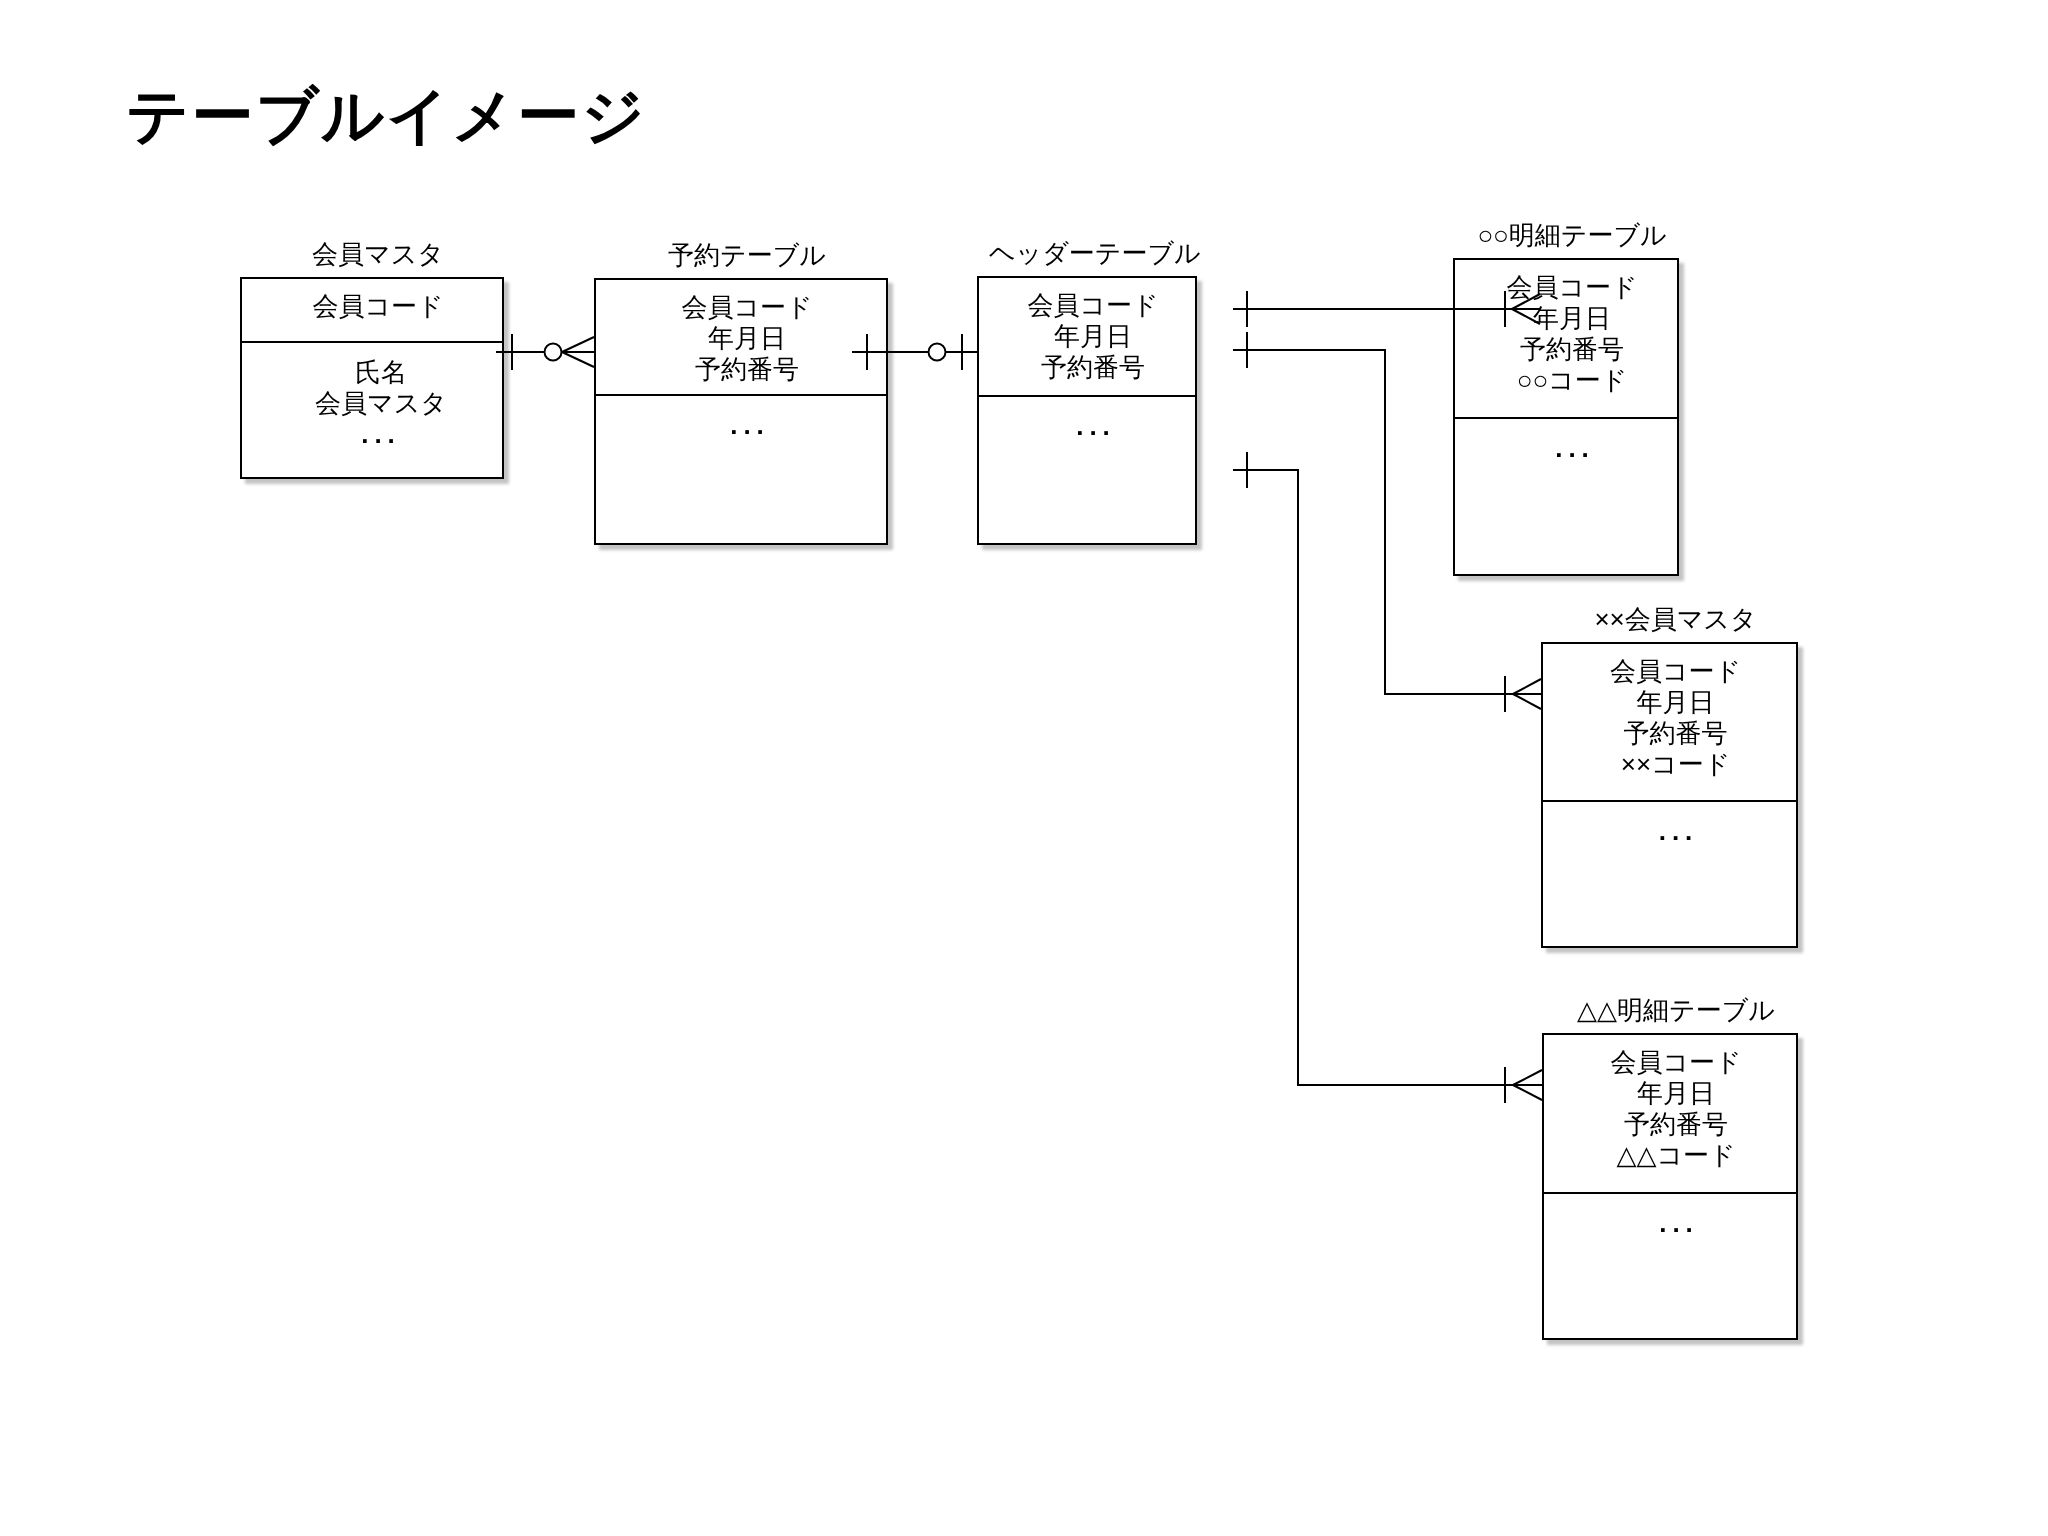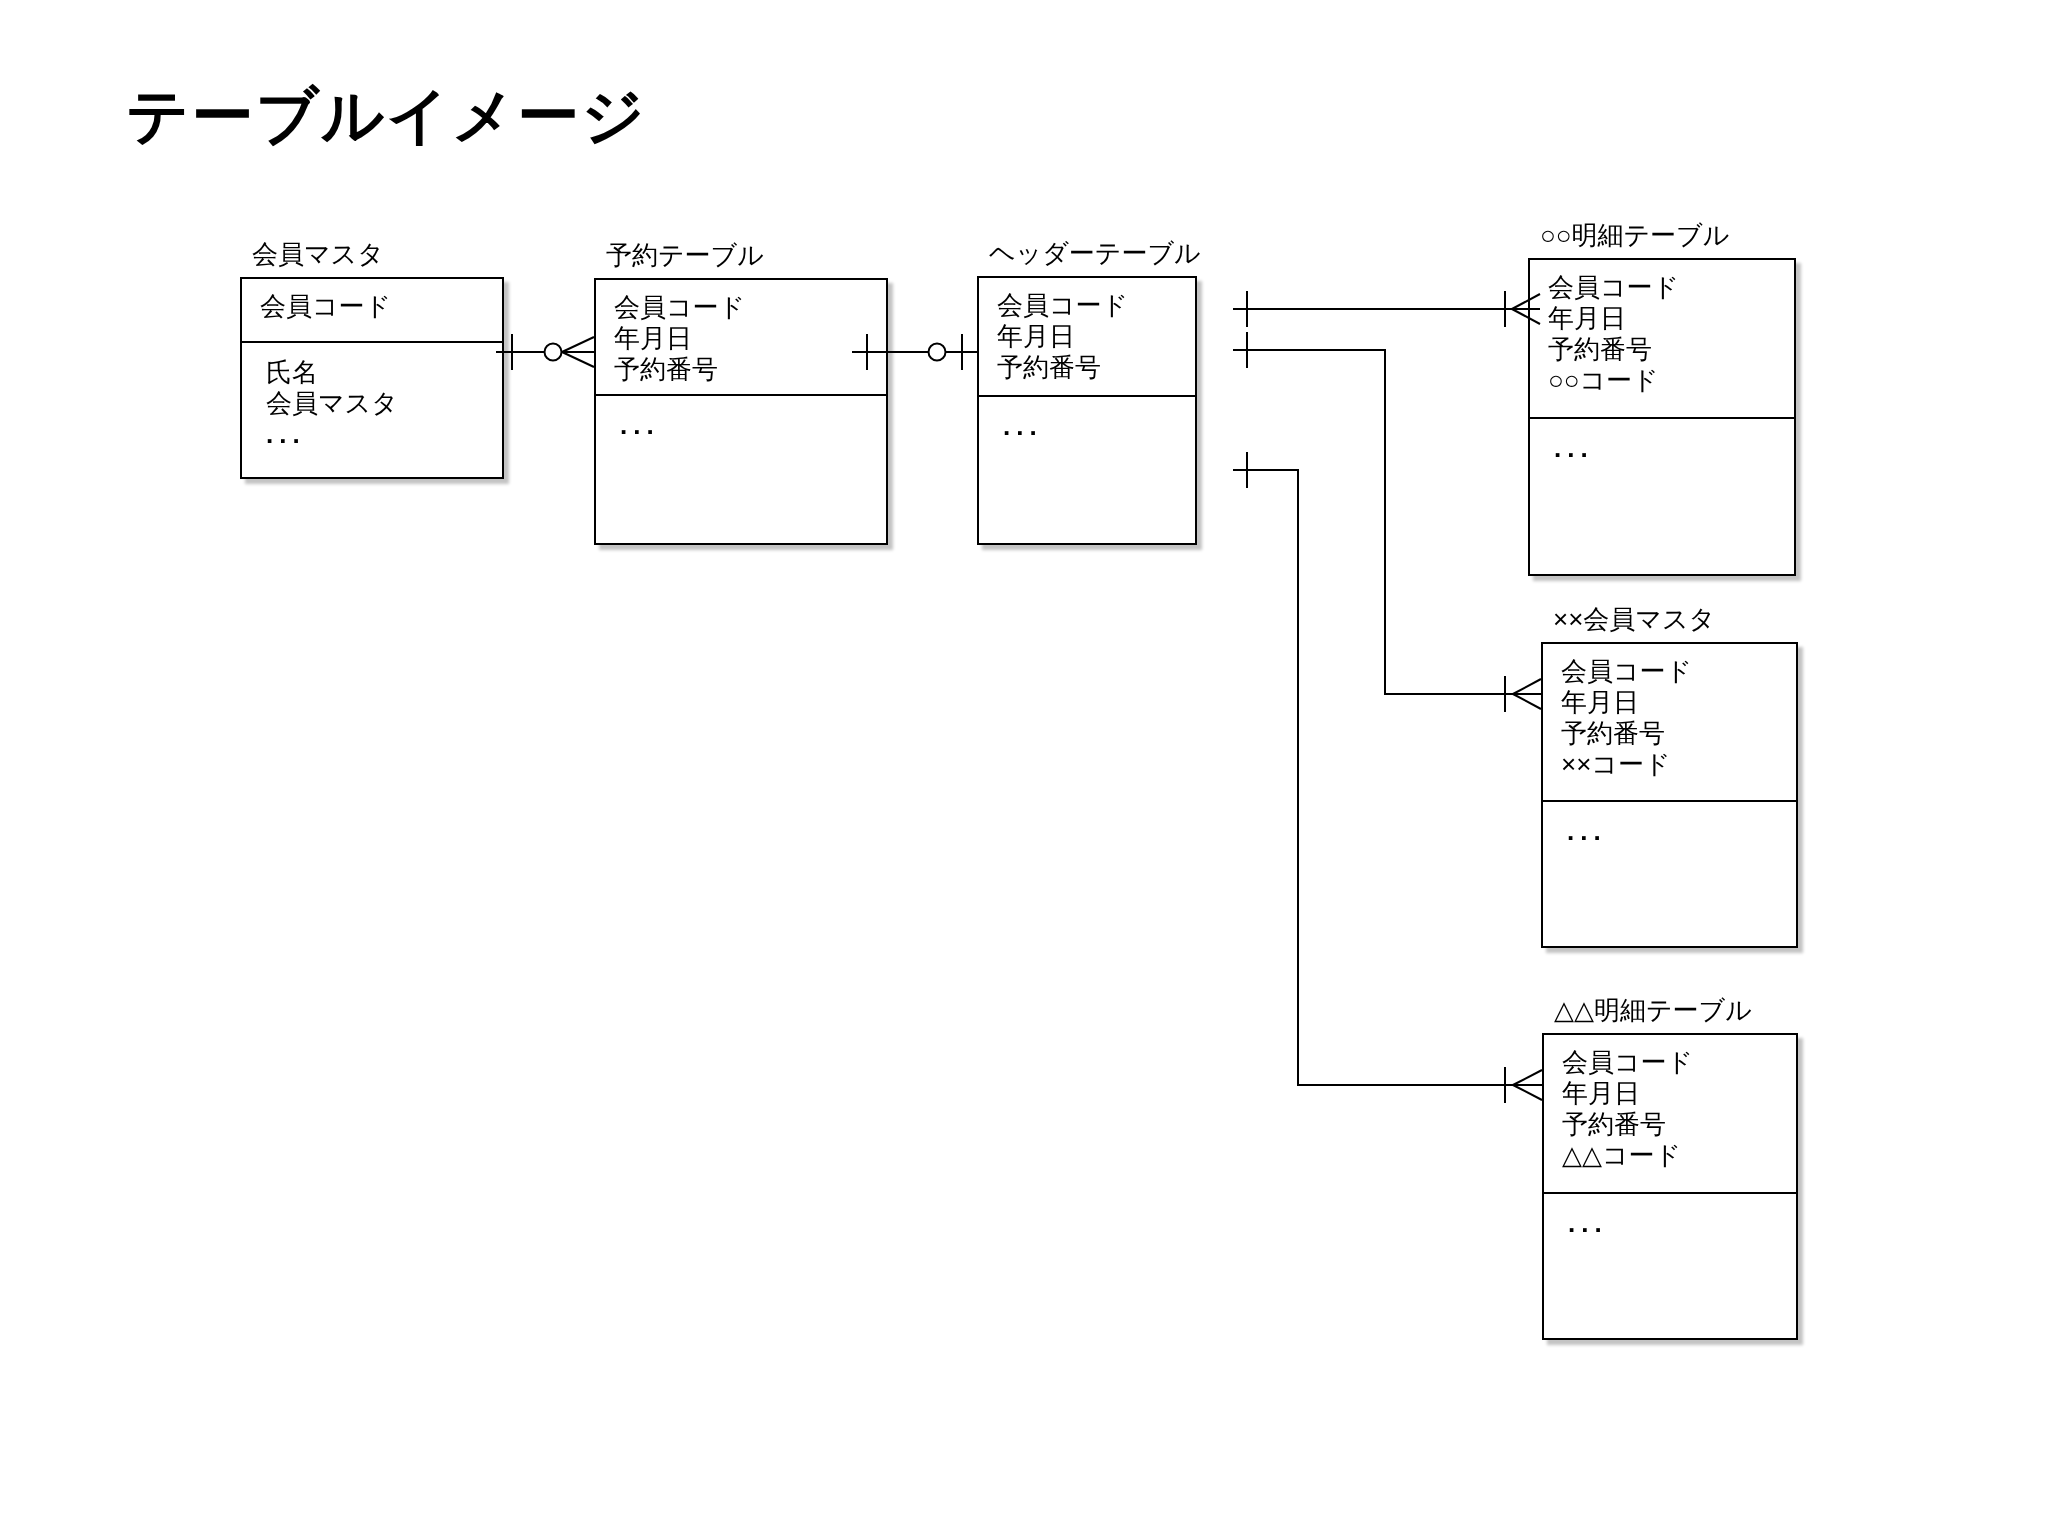--- a/index.html
+++ b/index.html
@@ -1,18 +1,18 @@
 <!DOCTYPE html>
 <html><head>
 <meta charset="utf-8">
 <style>
   html,body{margin:0;padding:0;background:#fff;}
   .canvas{
     position:relative;width:2048px;height:1536px;background:#ffffff;
-    font-family:"Liberation Sans","DejaVu Sans",sans-serif;color:#000;overflow:hidden;
+    font-family:"Liberation Sans","DejaVu Sans",sans-serif;color:#000;overflow:hidden;text-align:center;
   }
   .page-title{
     position:absolute;left:126px;top:74px;font-size:62px;font-weight:600;
     letter-spacing:2px;white-space:nowrap;
   }
   .etable{position:absolute;}
   .t-label{font-size:26px;height:40px;padding-left:12px;white-space:nowrap;}
   .t-box{
     background:#fff;border:2px solid #000;box-sizing:border-box;
     box-shadow:5px 5px 3px #c4c4c4;
@@ -65,21 +65,21 @@
         <div class="frow">会員コード</div>
         <div class="frow">年月日</div>
         <div class="frow">予約番号</div>
       </div>
       <div class="t-body">
         <div class="frow ellipsis-row">...</div>
       </div>
     </div>
   </div>
 
-  <div class="etable" style="left:1528px;top:218px;width:268px">
+  <div class="etable" style="left:1453px;top:218px;width:226px">
     <div class="t-label">○○明細テーブル</div>
     <div class="t-box" style="height:318px">
       <div class="t-key" style="height:159px">
         <div class="frow">会員コード</div>
         <div class="frow">年月日</div>
         <div class="frow">予約番号</div>
         <div class="frow">○○コード</div>
       </div>
       <div class="t-body">
         <div class="frow ellipsis-row">...</div>

